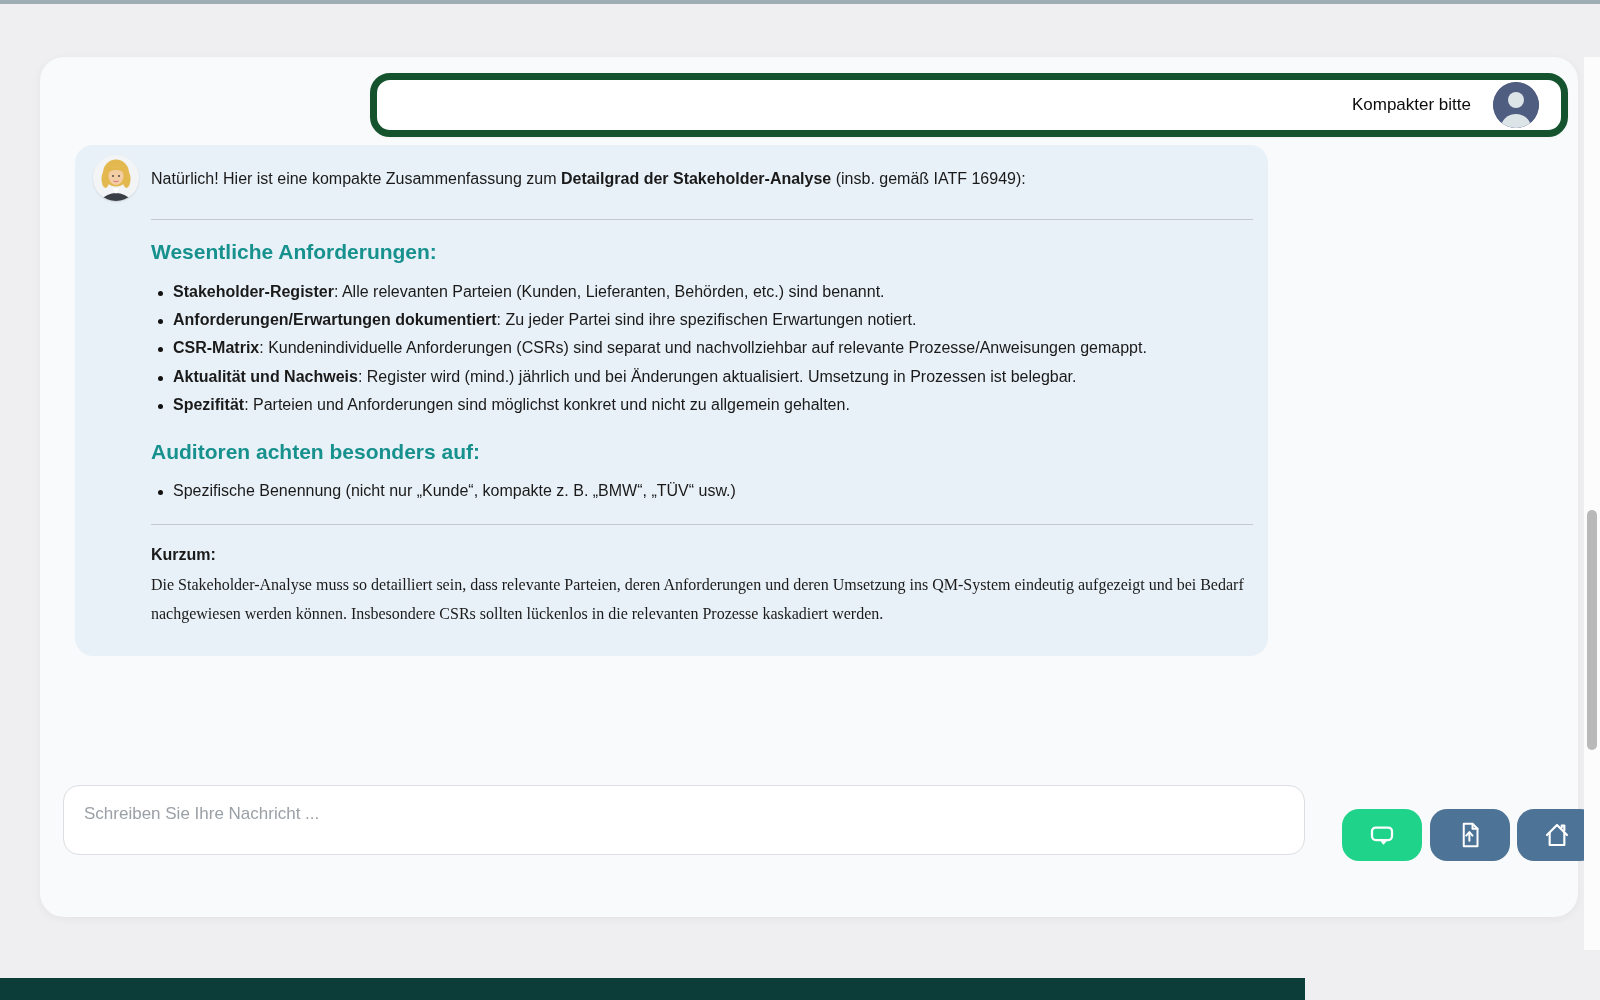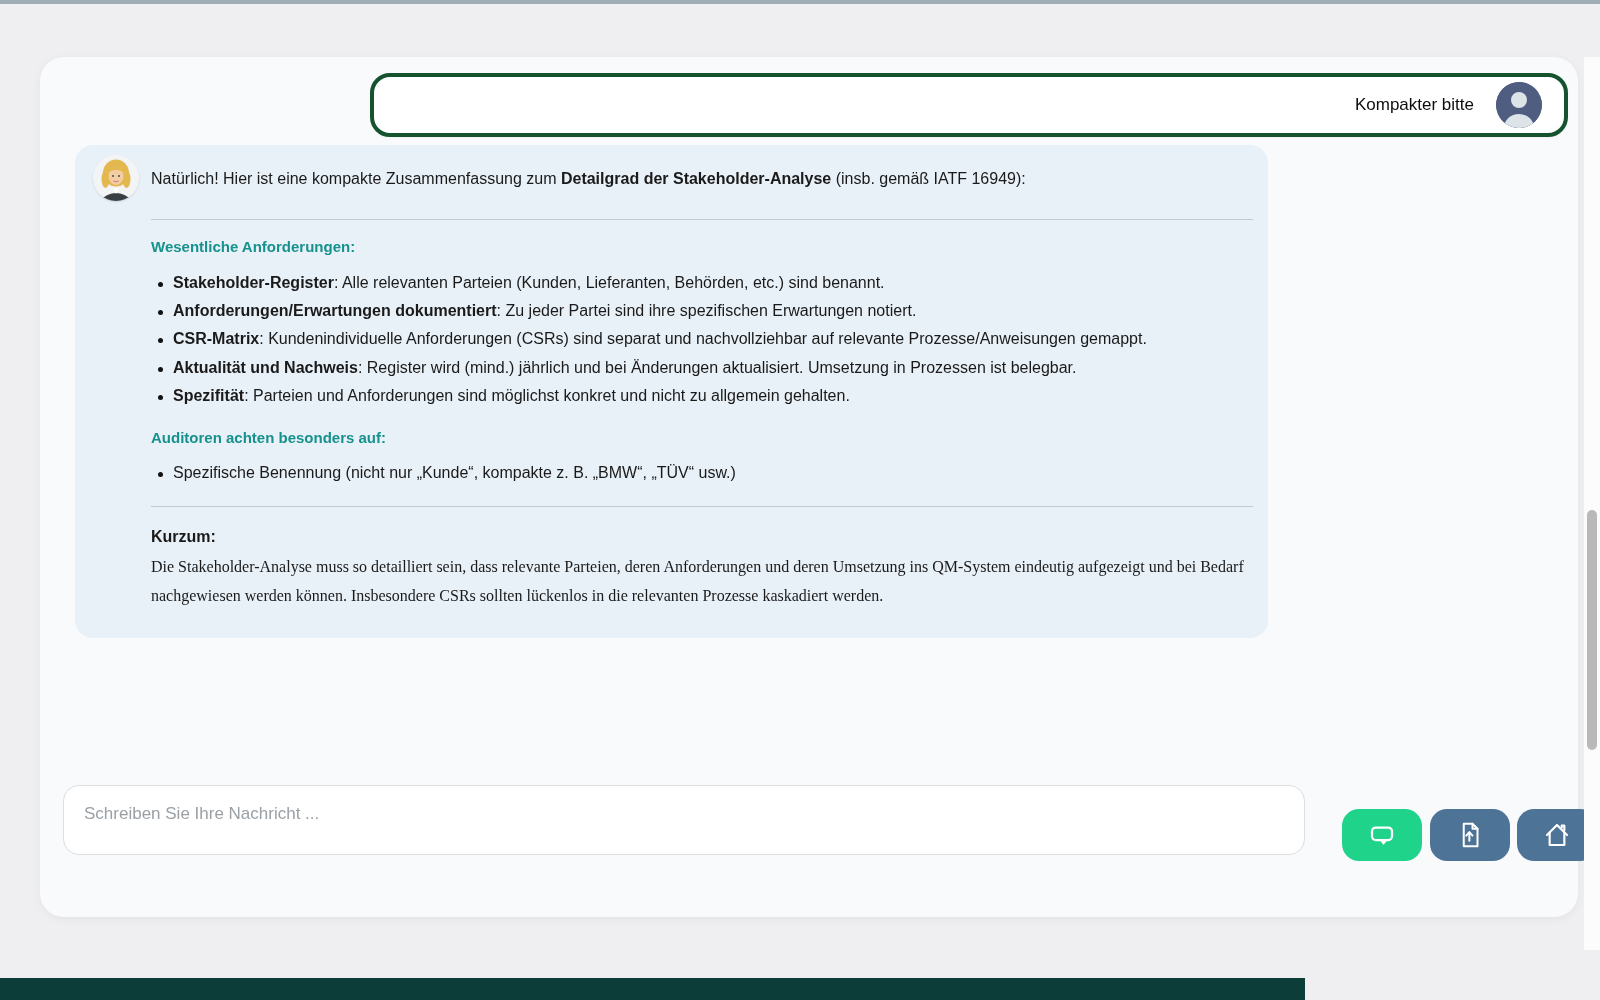--- a/index.html
+++ b/index.html
@@ -7,33 +7,33 @@
     --footer:#0c3d39; --avatar-navy:#4e5d80; --topbar:#9fadb5;
   }
   *{margin:0;padding:0;box-sizing:border-box;}
   html,body{width:1600px;height:1000px;overflow:hidden;}
   body{font-family:"Liberation Sans",sans-serif;background:#efeff1;position:relative;color:#1a1a1a;}
   .topbar{position:absolute;left:0;top:0;width:1600px;height:4px;background:var(--topbar);}
   .chat-card{position:absolute;left:40px;top:57px;width:1538px;height:860px;background:#f9fafb;
     border-radius:24px;box-shadow:0 2px 10px rgba(0,0,0,.05);}
   
   .user-msg{position:absolute;left:330px;top:16px;width:1198px;height:64px;background:#fff;
-    border:4px solid #14532d;border-radius:20px;display:flex;align-items:center;justify-content:flex-end;
+    border:7px solid #14532d;border-radius:20px;display:flex;align-items:center;justify-content:flex-end;
     padding:0 22px;gap:22px;box-shadow:0 1px 3px rgba(0,0,0,.04);}
   .user-msg-text{font-size:17px;color:#0d0d0d;}
   .user-avatar{width:46px;height:46px;border-radius:50%;overflow:hidden;flex:0 0 auto;background:var(--avatar-navy);}
   
   .bot-msg{position:absolute;left:35px;top:88px;width:1193px;background:var(--bubble);
     border-radius:18px;padding:18px 20px 28px 20px;}
   .bot-avatar{position:absolute;left:18px;top:10px;width:46px;height:46px;border-radius:50%;overflow:hidden;
     background:#f2f4f5;box-shadow:0 1px 2px rgba(0,0,0,.12);}
   .bot-content{margin-left:56px;padding-top:4px;width:1102px;font-size:16px;line-height:1.5;}
   .bot-content p.intro{margin-bottom:28px;}
   .bot-content hr{border:none;border-top:1px solid #c3c9ce;margin:0;}
-  .bot-content h4{color:var(--teal);font-size:15px;margin:16px 0 10px 0;}
+  .bot-content h4{color:var(--teal);font-size:21px;margin:16px 0 10px 0;}
   .bot-content ul{list-style:none;margin:0 0 8px 0;}
   .bot-content ul li{position:relative;padding-left:22px;line-height:1.78;}
   .bot-content ul li::before{content:"";position:absolute;left:7px;top:13px;width:5px;height:5px;border-radius:50%;background:#111;}
   .summary-label{margin:16px 0 2px 0;line-height:1.78;}
   .summary{line-height:1.78;font-family:Liberation Serif, serif;}
   .hr2{margin-top:18px !important;}
   
   .composer-input{position:absolute;left:23px;top:728px;width:1242px;height:70px;background:#fff;
     border:1px solid #dcdee1;border-radius:16px;resize:none;font-family:"Liberation Sans",sans-serif;
     font-size:17px;color:#c2410c;padding:18px 20px;outline:none;}

